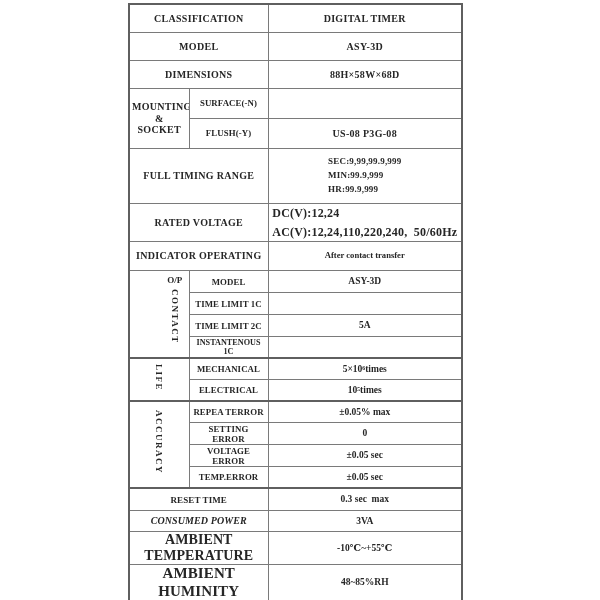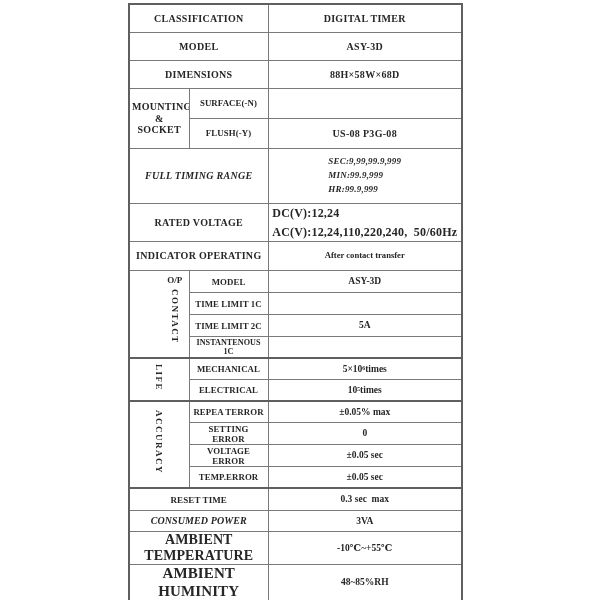--- a/index.html
+++ b/index.html
@@ -28,21 +28,21 @@
     font-weight: bold;
     color: #262626;
     overflow: hidden;
     line-height: 1.15;
   }
   tr.sep td { border-top: 2px solid #5f5f5f; }
 
   
   tr.h27 td { height: 27px; }
   tr.h29 td { height: 29px; }
-  tr.h54 td { height: 54px; font-style: italic; }
+  tr.h54 td { height: 54px; }
   tr.h36 td { height: 36px; }
   tr.h28 td { height: 28px; }
   tr.h21 td { height: 21px; }
   tr.h20 td { height: 20px; }
   tr.h23 td { height: 23px; }
   tr.h24 td { height: 24px; }
 
   .lbl  { font-size: 10px; letter-spacing: 0.3px; }
   .val  { font-size: 10px; letter-spacing: 0.3px; }
   .sub  { font-size: 8.8px; letter-spacing: 0.1px; }

